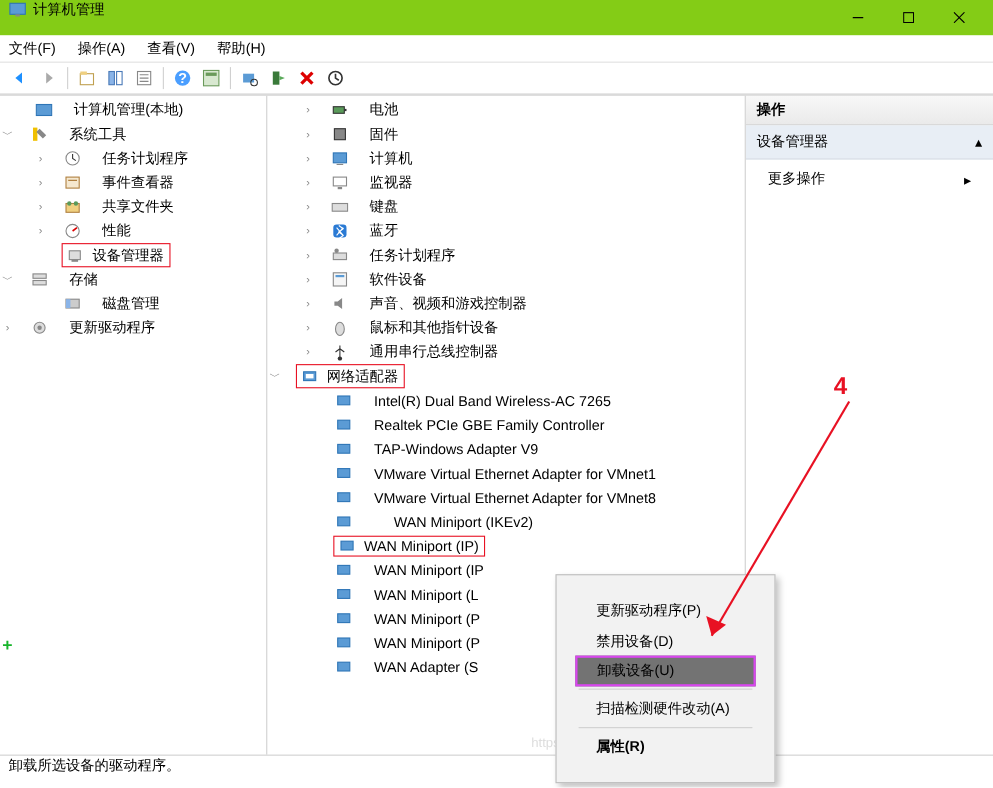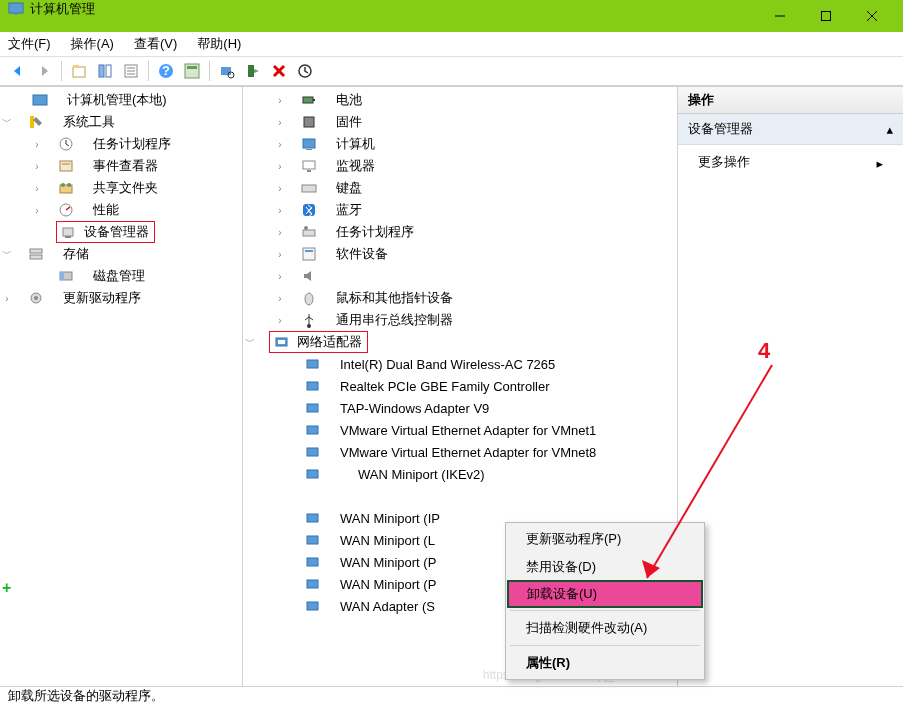--- a/index.html
+++ b/index.html
@@ -28,23 +28,23 @@
 .sp { display: inline-block; width: 18px; height: 18px; flex-shrink: 0; }
 .exp { width: 14px; height: 14px; display: flex; align-items: center; justify-content: center; cursor: pointer; flex-shrink: 0; color: #888; font-size: 10px; }
 .icn { width: 16px; height: 16px; margin: 0 4px 0 2px; flex-shrink: 0; display: flex; align-items: center; justify-content: center; }
 .lbl { padding: 1px 3px; }
 .selbox { border: 1px solid #e81123; padding: 0 2px; display: inline-flex; align-items: center; }
 
 .rightpane .hdr { background: linear-gradient(#f8f8f8,#eaeaea); border-bottom: 1px solid #ccc; padding: 4px 10px; font-weight: bold; font-family: Liberation Serif, serif; }
 .rightpane .sect { background: #e8eef5; border-bottom: 1px solid #d8dde4; padding: 6px 10px; display: flex; justify-content: space-between; align-items: center; }
 .rightpane .item { padding: 8px 20px; display: flex; justify-content: space-between; align-items: flex-end; }
 
-.ctxmenu { position: absolute; background: #f2f2f2; border: 1px solid #bcbcbc; box-shadow: 3px 3px 6px rgba(0,0,0,0.25); width: 200px; z-index: 100; padding: 2px; }
+.ctxmenu { position: absolute; background: #f2f2f2; border: 1px solid #bcbcbc; box-shadow: 3px 3px 6px rgba(0,0,0,0.25); width: 200px; z-index: 100; padding: 18px; }
 .ctxitem { height: 28px; display: flex; align-items: center; padding: 0 18px; }
-.ctxitem.hl { background: #ec4899; border: 2px solid #14532d; margin: -1px; }
+.ctxitem.hl { background: #737373; border: 2px solid #d946ef; margin: -1px; }
 .ctxsep { height: 1px; background: #d0d0d0; margin: 3px 2px; }
 
 .watermark { position: absolute; right: 10px; bottom: 4px; color: #ddd; font-size: 12px; pointer-events: none; }
 .plus { position: absolute; left: 2px; top: 492px; color: #16b52a; font-weight: bold; font-size: 16px; pointer-events: none; }
 .statusbar { height: 26px; border-top: 1px solid #d0d0d0; display: flex; align-items: flex-start; padding: 0 8px; }
 
 .anno4 { position: absolute; left: 758px; top: 338px; color: #e81123; font-size: 22px; font-weight: bold; pointer-events: none; z-index: 200; }
 .arrow4 { position: absolute; left: 632px; top: 360px; pointer-events: none; z-index: 200; }
 
 svg { display: block; }
@@ -364,20 +364,21 @@
           <span class="lbl">软件设备</span>
         </div>
       <div class="node">
           <span class="sp"></span>
           <span class="exp">›</span>
           <span class="icn">
             <svg width="16" height="16">
               <path d="M3 6 L6 6 L10 3 L10 13 L6 10 L3 10 Z" fill="#888"></path>
             </svg>
           </span>
+          <span class="lbl">声音、视频和游戏控制器</span>
         </div>
       <div class="node">
           <span class="sp"></span>
           <span class="exp">›</span>
           <span class="icn">
             <svg width="16" height="16">
               <ellipse cx="8" cy="9" rx="4" ry="6" fill="#ddd" stroke="#888"></ellipse>
             </svg>
           </span>
           <span class="lbl">鼠标和其他指针设备</span>
@@ -462,20 +463,28 @@
             <svg width="16" height="16">
               <rect x="2" y="4" width="11" height="8" fill="#5b9bd5" stroke="#2e75b6"></rect>
             </svg>
           </span>
           <span class="lbl"></span>
           <span class="lbl">WAN Miniport (IKEv2)</span>
         </div>
       <div class="node">
           <span class="sp"></span>
           <span class="sp"></span>
+        <span class="selbox">
+          <span class="icn">
+              <svg width="16" height="16">
+                <rect x="2" y="4" width="11" height="8" fill="#5b9bd5" stroke="#2e75b6"></rect>
+              </svg>
+            </span>
+          <span class="lbl">WAN Miniport (IP)</span>
+        </span>
       </div>
       <div class="node">
           <span class="sp"></span>
           <span class="sp"></span>
           <span class="icn">
             <svg width="16" height="16">
               <rect x="2" y="4" width="11" height="8" fill="#5b9bd5" stroke="#2e75b6"></rect>
             </svg>
           </span>
           <span class="lbl">WAN Miniport (IP</span>

